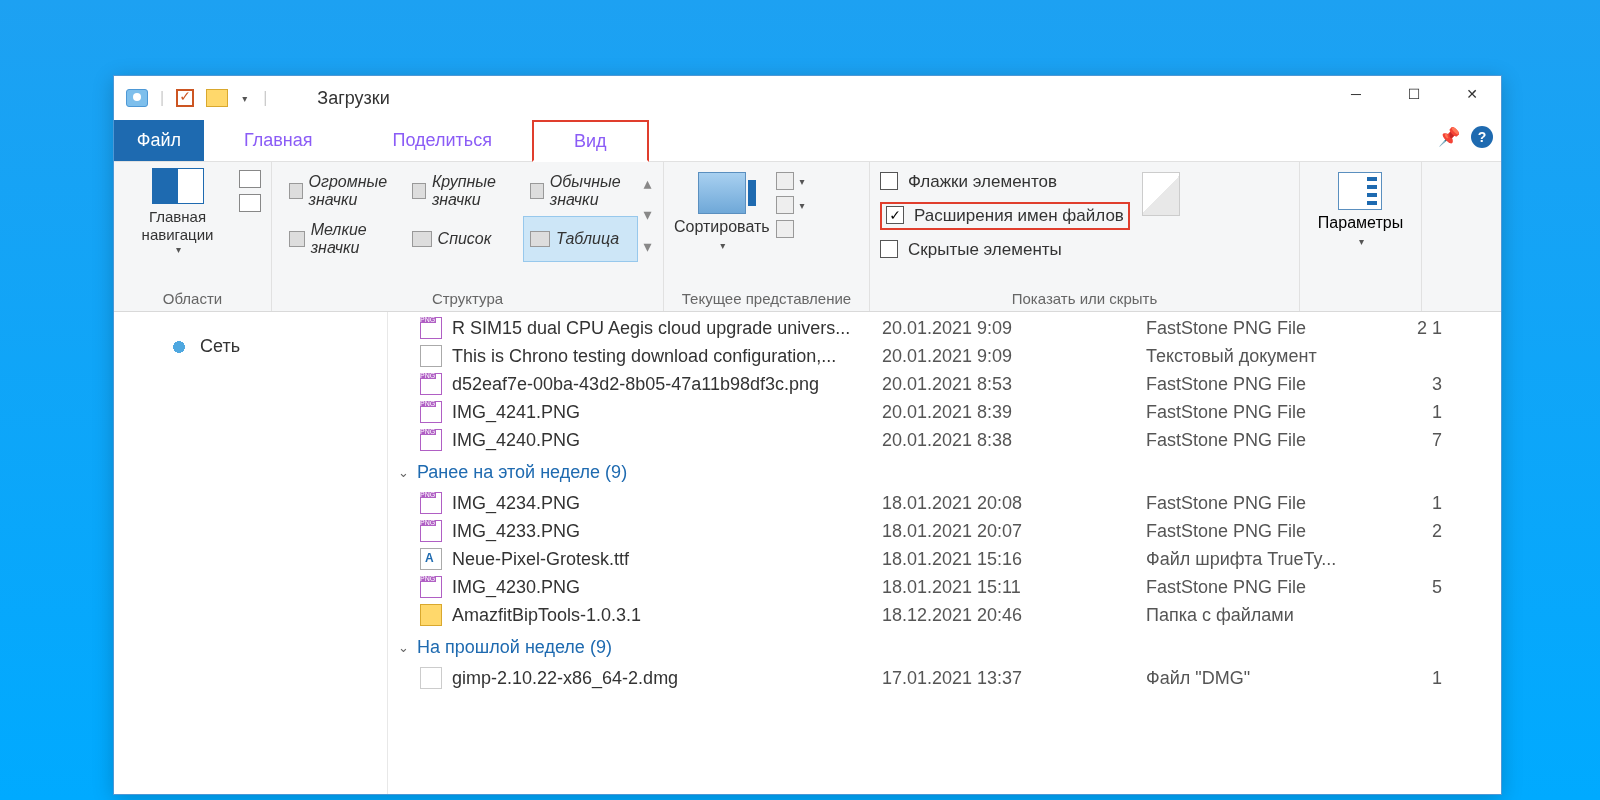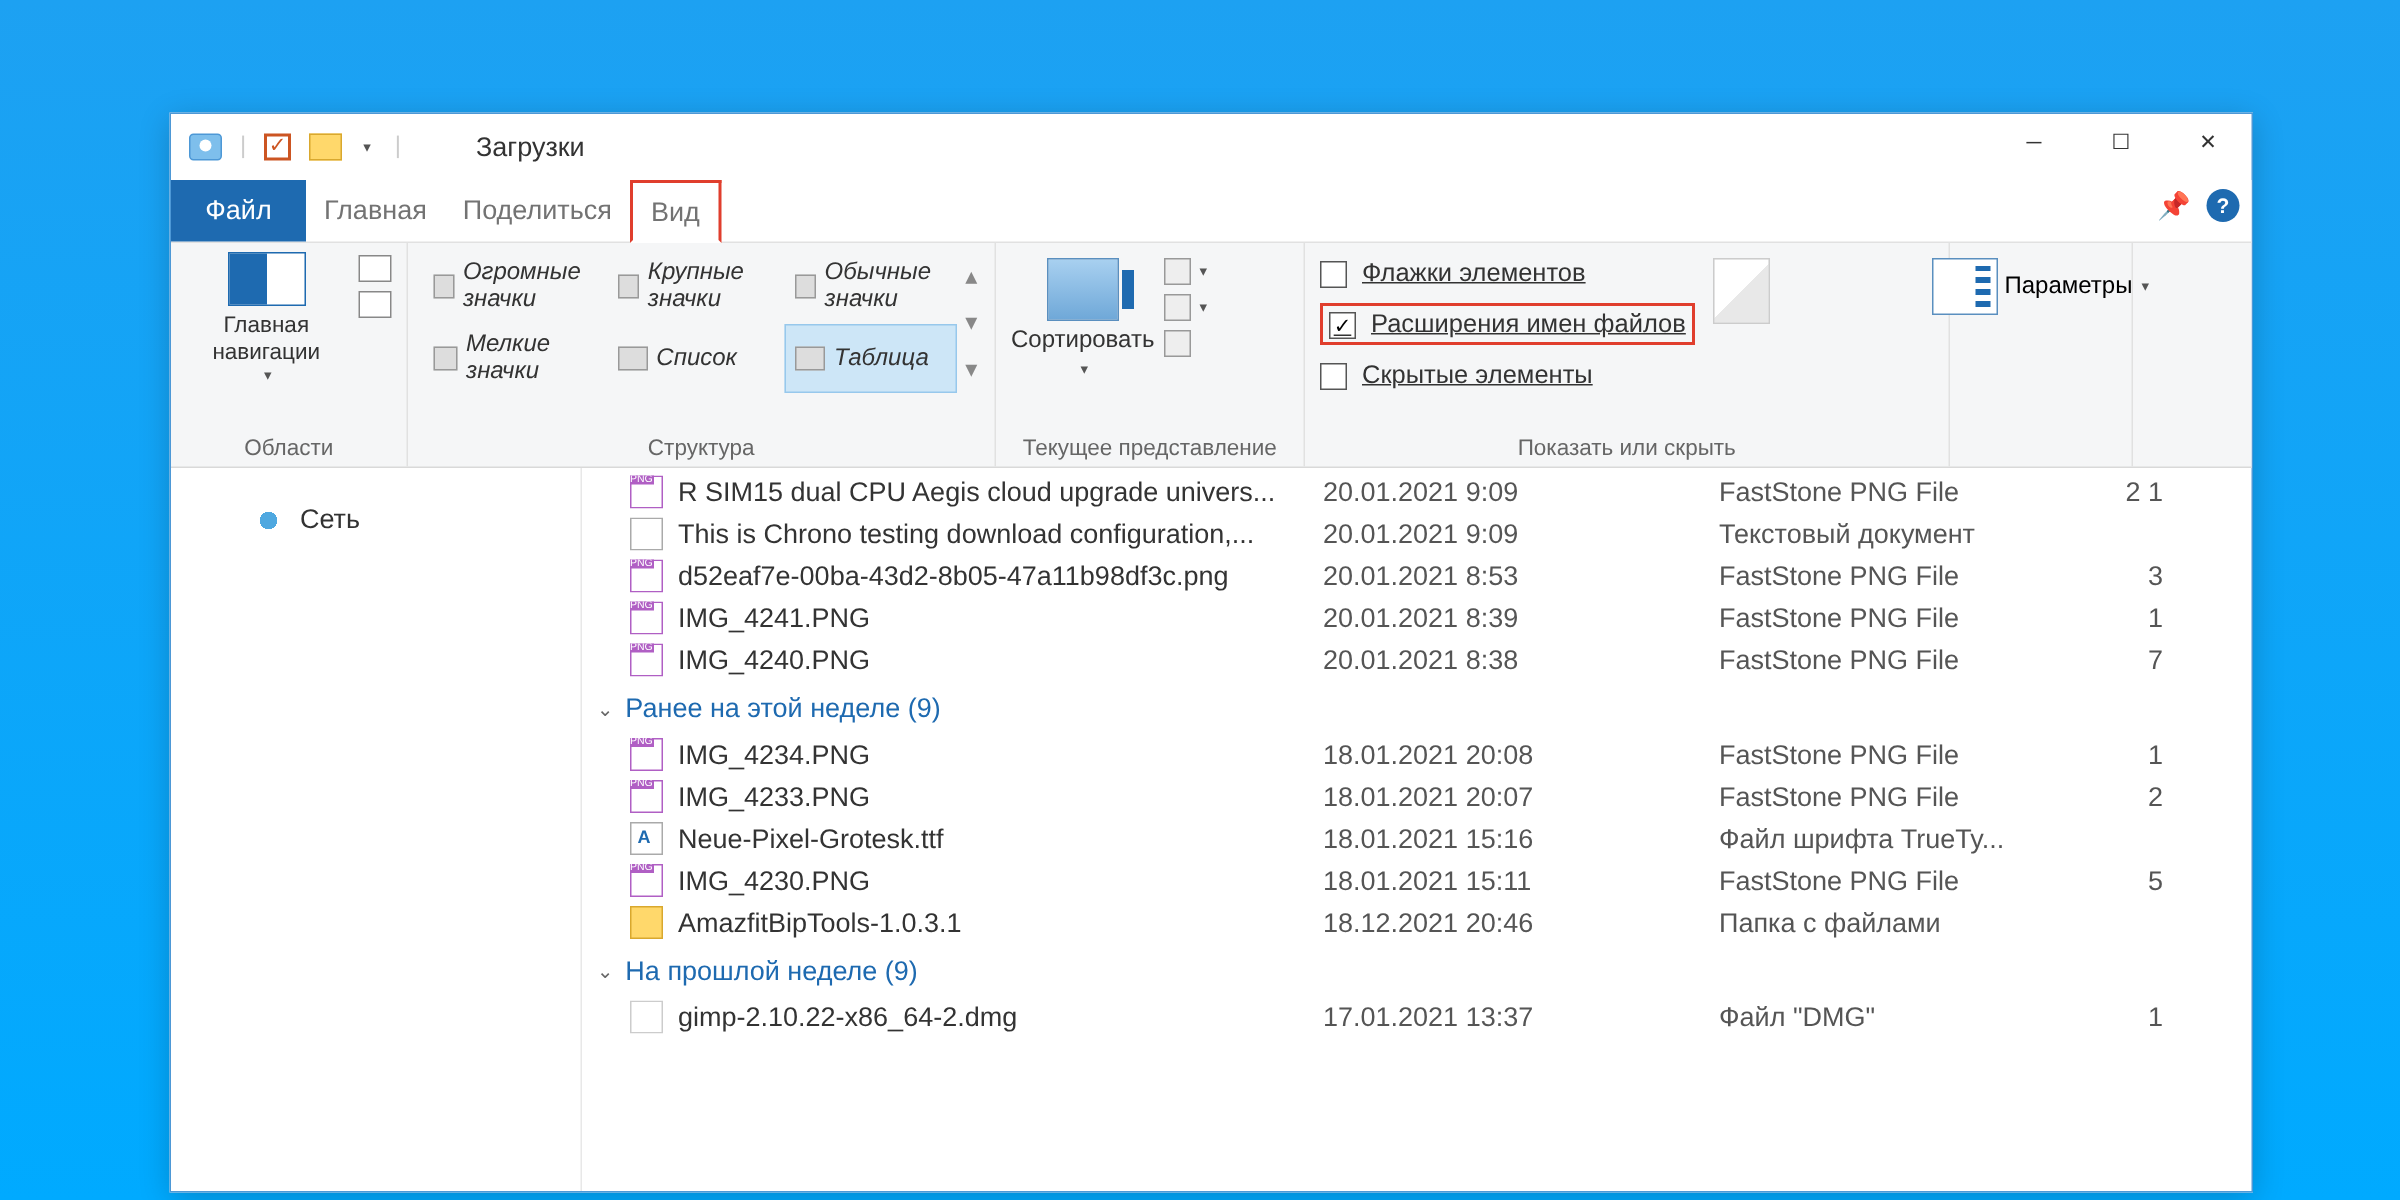--- a/index.html
+++ b/index.html
@@ -6,21 +6,21 @@
 body { background: linear-gradient(180deg, #1da1f2 0%, #00aaff 100%); width: 1600px; height: 800px; overflow: hidden; position: relative; }
 .window { position: absolute; left: 113px; top: 75px; width: 1389px; height: 720px; background: #fff; border: 1px solid #4d98d6; box-shadow: 0 4px 20px rgba(0,0,0,0.2); display: flex; flex-direction: column; }
 .titlebar { height: 44px; display: flex; align-items: center; padding: 0 8px; position: relative; }
 .titlebar-icons { display: flex; align-items: center; gap: 12px; padding-left: 4px; }
 .tb-icon { width: 20px; height: 20px; display: flex; align-items: center; justify-content: center; }
 .title-text { margin-left: 50px; font-size: 18px; color: #333; }
 .win-controls { position: absolute; right: 0; top: 0; display: flex; }
 .win-btn { width: 58px; height: 36px; display: flex; align-items: center; justify-content: center; font-size: 14px; color: #333; cursor: pointer; }
 .tabs-row { height: 42px; background: #fff; display: flex; align-items: stretch; border-bottom: 1px solid #e1e1e1; position: relative; }
 .tab-file { background: #1e6ab0; color: #fff; width: 90px; display: flex; align-items: center; justify-content: center; font-size: 18px; }
-.tab { padding: 0 12px; display: flex; align-items: center; font-size: 18px; color: #737373; cursor: pointer; }
+.tab { padding: 0 40px; display: flex; align-items: center; font-size: 18px; color: #8b5cf6; cursor: pointer; }
 .tab.active { border: 2px solid #e03e2d; border-bottom: 2px solid #fff; margin-bottom: -1px; }
 .tabs-right { position: absolute; right: 8px; top: 6px; display: flex; gap: 10px; align-items: center; }
 .pin-icon { color: #888; font-size: 18px; }
 .help-icon { width: 22px; height: 22px; background: #1e6ab0; color: #fff; border-radius: 50%; display: flex; align-items: center; justify-content: center; font-size: 14px; font-weight: bold; }
 .ribbon { height: 150px; background: #f5f6f7; border-bottom: 1px solid #d9d9d9; display: flex; }
 .ribbon-group { border-right: 1px solid #e1e1e1; display: flex; flex-direction: column; padding: 6px 10px 2px 10px; }
 .group-label { font-size: 15px; color: #666; text-align: center; padding: 4px 0 2px 0; margin-top: auto; }
 .areas-group { width: 158px; }
 .areas-top { display: flex; gap: 8px; align-items: flex-start; }
 .areas-main { display: flex; flex-direction: column; align-items: center; font-size: 15px; color: #333; }
@@ -39,27 +39,27 @@
 .currep-body { display: flex; gap: 6px; padding-top: 4px; }
 .sort-btn { display: flex; flex-direction: column; align-items: center; font-size: 16px; color: #333; gap: 4px; }
 .sort-icon { width: 48px; height: 42px; background: linear-gradient(180deg, #a8d0f0 0%, #6fa8d8 100%); border: 1px solid #5a8fbf; position: relative; }
 .sort-arrow { position: absolute; right: -10px; top: 8px; width: 8px; height: 26px; background: #1e6ab0; }
 .currep-col2 { display: flex; flex-direction: column; gap: 6px; }
 .small-split { display: flex; align-items: center; gap: 4px; }
 .small-icon { width: 18px; height: 18px; border: 1px solid #999; background: #eee; }
 .show-group { width: 430px; }
 .show-body { display: flex; padding-top: 4px; }
 .checklist { display: flex; flex-direction: column; gap: 10px; padding-right: 12px; }
-.check-row { display: flex; align-items: flex-end; gap: 10px; font-size: 17px; color: #333; cursor: pointer; text-decoration: underline; }
+.check-row { display: flex; align-items: flex-start; gap: 10px; font-size: 17px; color: #333; cursor: pointer; }
 .check-row.hl { border: 2px solid #e03e2d; padding: 2px 4px; }
 .checkbox { width: 18px; height: 18px; border: 1px solid #555; background: #fff; display: flex; align-items: center; justify-content: center; font-size: 14px; color: #000; }
 .hide-btn { display: flex; flex-direction: column; align-items: center; font-size: 15px; color: #888; gap: 4px; text-align: center; }
 .hide-icon { width: 38px; height: 44px; border: 1px solid #ccc; background: linear-gradient(135deg, #fff 50%, #e8e8e8 50%); }
 .params-group { width: 122px; align-items: center; }
-.params-body { display: flex; align-items: center; gap: 4px; padding-top: 4px; }
+.params-body { display: flex; flex-direction: column; align-items: center; gap: 4px; padding-top: 4px; }
 .params-icon { width: 44px; height: 38px; border: 1px solid #5a8fbf; background: #fff; position: relative; }
 .params-icon::after { content: ''; position: absolute; right: 4px; top: 4px; width: 10px; height: 30px; background: repeating-linear-gradient(180deg, #1e6ab0 0 4px, transparent 4px 8px); }
 .content-area { flex: 1; display: flex; overflow: hidden; }
 .sidebar { width: 274px; background: #fff; border-right: 1px solid #e8e8e8; padding: 4px 0; }
 .side-item { display: flex; align-items: center; gap: 10px; padding: 6px 14px 6px 54px; font-size: 18px; color: #333; cursor: pointer; }
 .side-item.sel { background: #cde6f7; }
 .side-icon { width: 22px; height: 20px; display: inline-block; }
 .pc-icon { background: linear-gradient(180deg, #a8d0f0 60%, #666 60%); border: 1px solid #5a8fbf; }
 .net-icon { background: radial-gradient(circle, #4fa8e0 40%, transparent 40%); }
 .file-panel { flex: 1; overflow-y: auto; padding: 2px 0; }

